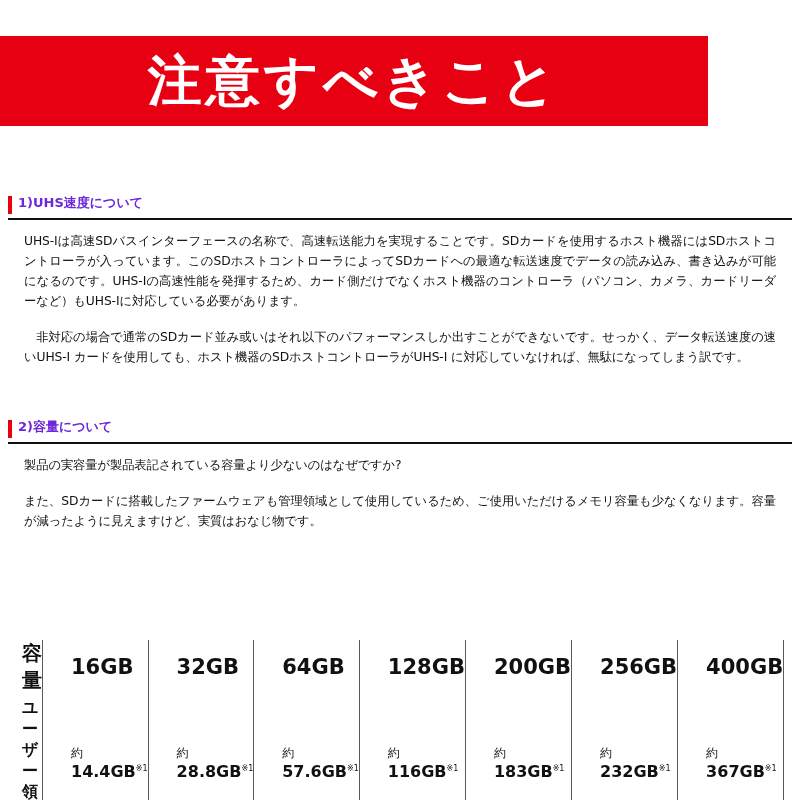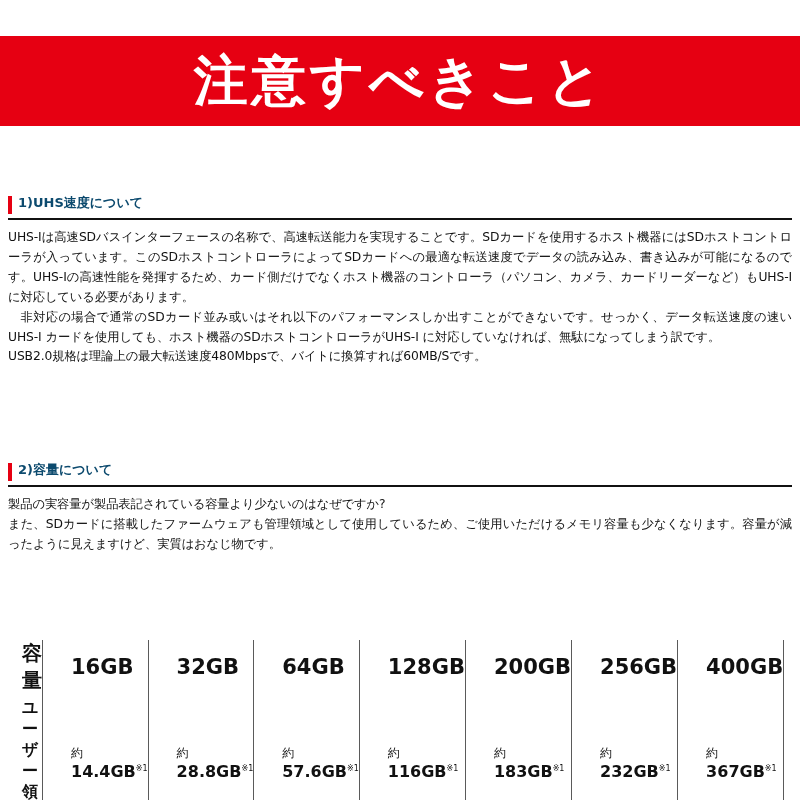--- a/index.html
+++ b/index.html
@@ -19,21 +19,21 @@
     width: 800px;
     height: 800px;
     box-sizing: border-box;
   }
 
   
   .banner {
     position: absolute;
     left: 0;
     top: 36px;
-    width: 800px;
+    width: 708px;
     height: 90px;
     background: #e60012;
     display: flex;
     align-items: center;
     justify-content: center;
   }
   .banner-title {
     color: #ffffff;
     font-family: "DejaVu Sans", sans-serif;
     font-weight: bold;
@@ -43,21 +43,21 @@
     white-space: nowrap;
   }
 
   
   .section {
     position: absolute;
     left: 8px;
     width: 784px;
   }
   .sec1 { top: 196px; }
-  .sec2 { top: 463px; }
+  .sec2 { top: 420px; }
 
   .sec-head {
     position: relative;
     height: 20px;
     margin-bottom: 12px;
   }
   .sec-head .bar {
     position: absolute;
     left: 0;
     top: 0;
@@ -65,21 +65,21 @@
     height: 18px;
     background: #e60012;
   }
   .sec-head .htext {
     position: absolute;
     left: 10px;
     top: -2px;
     font-family: "DejaVu Sans", sans-serif;
     font-size: 13px;
     font-weight: bold;
-    color: #0c4a6e;
+    color: #6d28d9;
   }
   .sec-head .underline {
     position: absolute;
     left: 0;
     bottom: -4px;
     width: 784px;
     height: 2px;
     background: #111111;
   }
 
@@ -87,21 +87,21 @@
   .body-text {
     font-family: "DejaVu Sans", sans-serif;
     font-size: 12.3px;
     line-height: 1.62;
     color: #111111;
     text-align: justify;
     margin: 0;
     letter-spacing: -0.1px;
   }
   .body-text p {
-    margin: 0;
+    margin: 16px;
   }
   .body-text b {
     font-weight: bold;
   }
 
   .gap-top { margin-top: 11px; }
 
   
   .cap-table {
     position: absolute;
@@ -169,21 +169,20 @@
 
   <div class="section sec1">
     <div class="sec-head">
       <span class="bar"></span>
       <span class="htext">1)UHS速度について</span>
       <span class="underline"></span>
     </div>
     <div class="body-text">
       <p>UHS-Iは高速SDバスインターフェースの名称で、高速転送能力を実現することです。SDカードを使用するホスト機器にはSDホストコントローラが入っています。このSDホストコントローラによってSDカードへの最適な転送速度でデータの読み込み、書き込みが可能になるのです。UHS-Iの高速性能を発揮するため、カード側だけでなくホスト機器のコントローラ（パソコン、カメラ、カードリーダーなど）もUHS-Iに対応している必要があります。</p>
       <p>　非対応の場合で通常のSDカード並み或いはそれ以下のパフォーマンスしか出すことができないです。せっかく、データ転送速度の速いUHS-I カードを使用しても、ホスト機器のSDホストコントローラがUHS-I に対応していなければ、無駄になってしまう訳です。</p>
-      <p>USB2.0規格は理論上の最大転送速度480Mbpsで、バイトに換算すれば60MB/Sです。</p>
     </div>
   </div>
 
   <div class="section sec2">
     <div class="sec-head">
       <span class="bar"></span>
       <span class="htext">2)容量について</span>
       <span class="underline"></span>
     </div>
     <div class="body-text">

